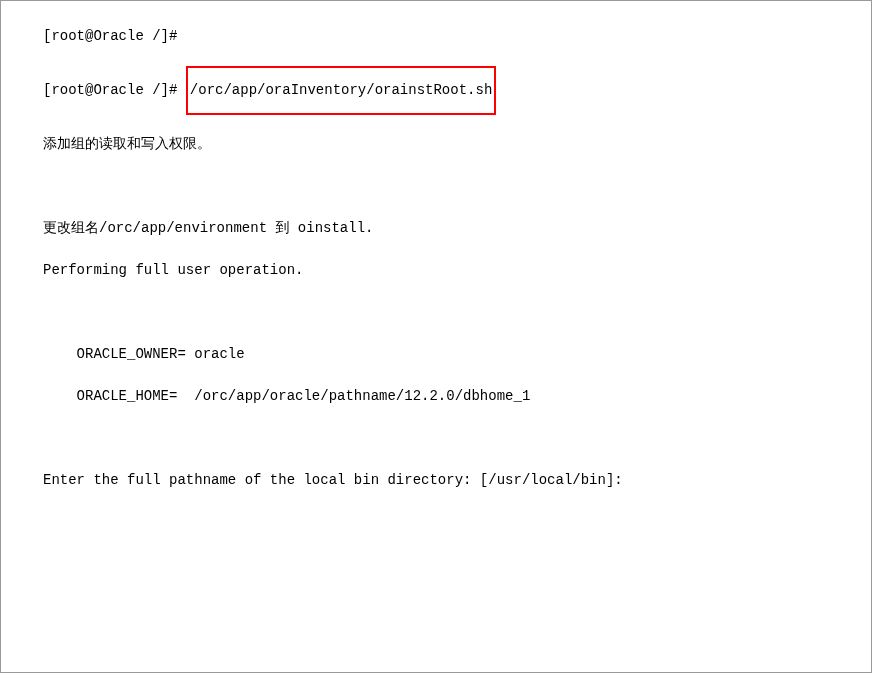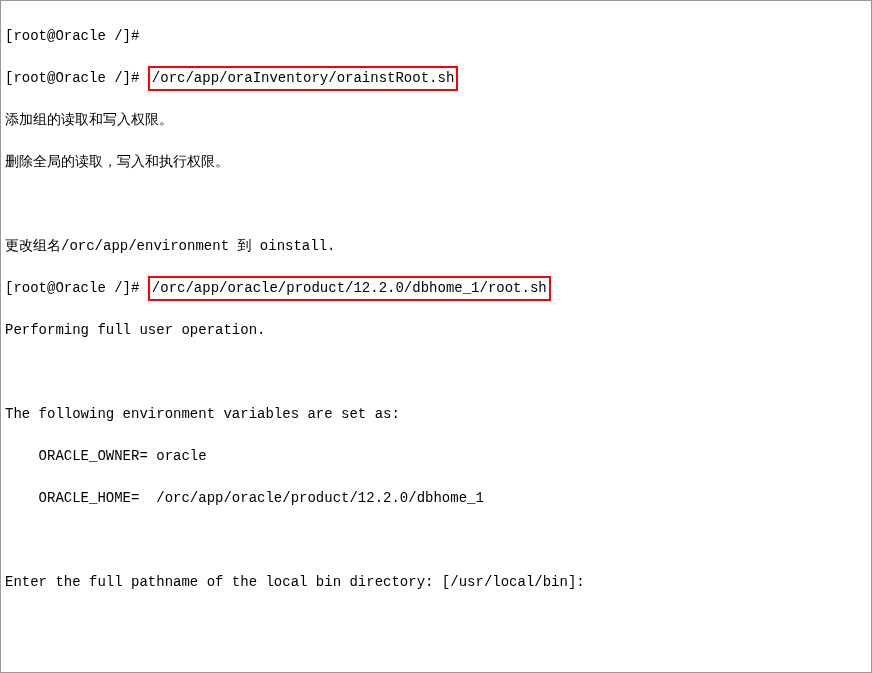--- a/index.html
+++ b/index.html
@@ -19,44 +19,42 @@
       overflow: hidden;
       border: 1px solid #999;
     }
     .terminal {
       white-space: pre;
       position: relative;
     }
     .line {
       display: block;
       min-height: 21px;
+      margin-left: 38px;
     }
     .highlight-box {
       border: 2px solid #ff0000;
       display: inline-block;
-      padding: 0 2px;
+      padding: 12px 2px;
       margin: -2px 0;
     }
   </style>
 </head>
 <body>
 
 <div class="terminal">
 <span class="line"><span>[root@Oracle /]# </span></span>
 <span class="line"><span>[root@Oracle /]# </span><span class="highlight-box">/orc/app/oraInventory/orainstRoot.sh</span></span>
 <span class="line">添加组的读取和写入权限。</span>
-<span class="line">删除全局的读取，写入和执行权限。</span>
 <span class="line"> </span>
 <span class="line">更改组名/orc/app/environment 到 oinstall.</span>
-<span class="line"><span>[root@Oracle /]# </span><span class="highlight-box">/orc/app/oracle/product/12.2.0/dbhome_1/root.sh</span></span>
 <span class="line">Performing full user operation.</span>
 <span class="line"> </span>
-<span class="line">The following environment variables are set as:</span>
 <span class="line">    ORACLE_OWNER= oracle</span>
-<span class="line">    ORACLE_HOME=  /orc/app/oracle/product/12.2.0/dbhome_1</span>
+<span class="line">    ORACLE_HOME=  /orc/app/oracle/pathname/12.2.0/dbhome_1</span>
 <span class="line"> </span>
 <span class="line">Enter the full pathname of the local bin directory: [/usr/local/bin]:</span>
 
 
 
 
 
 
 
 

